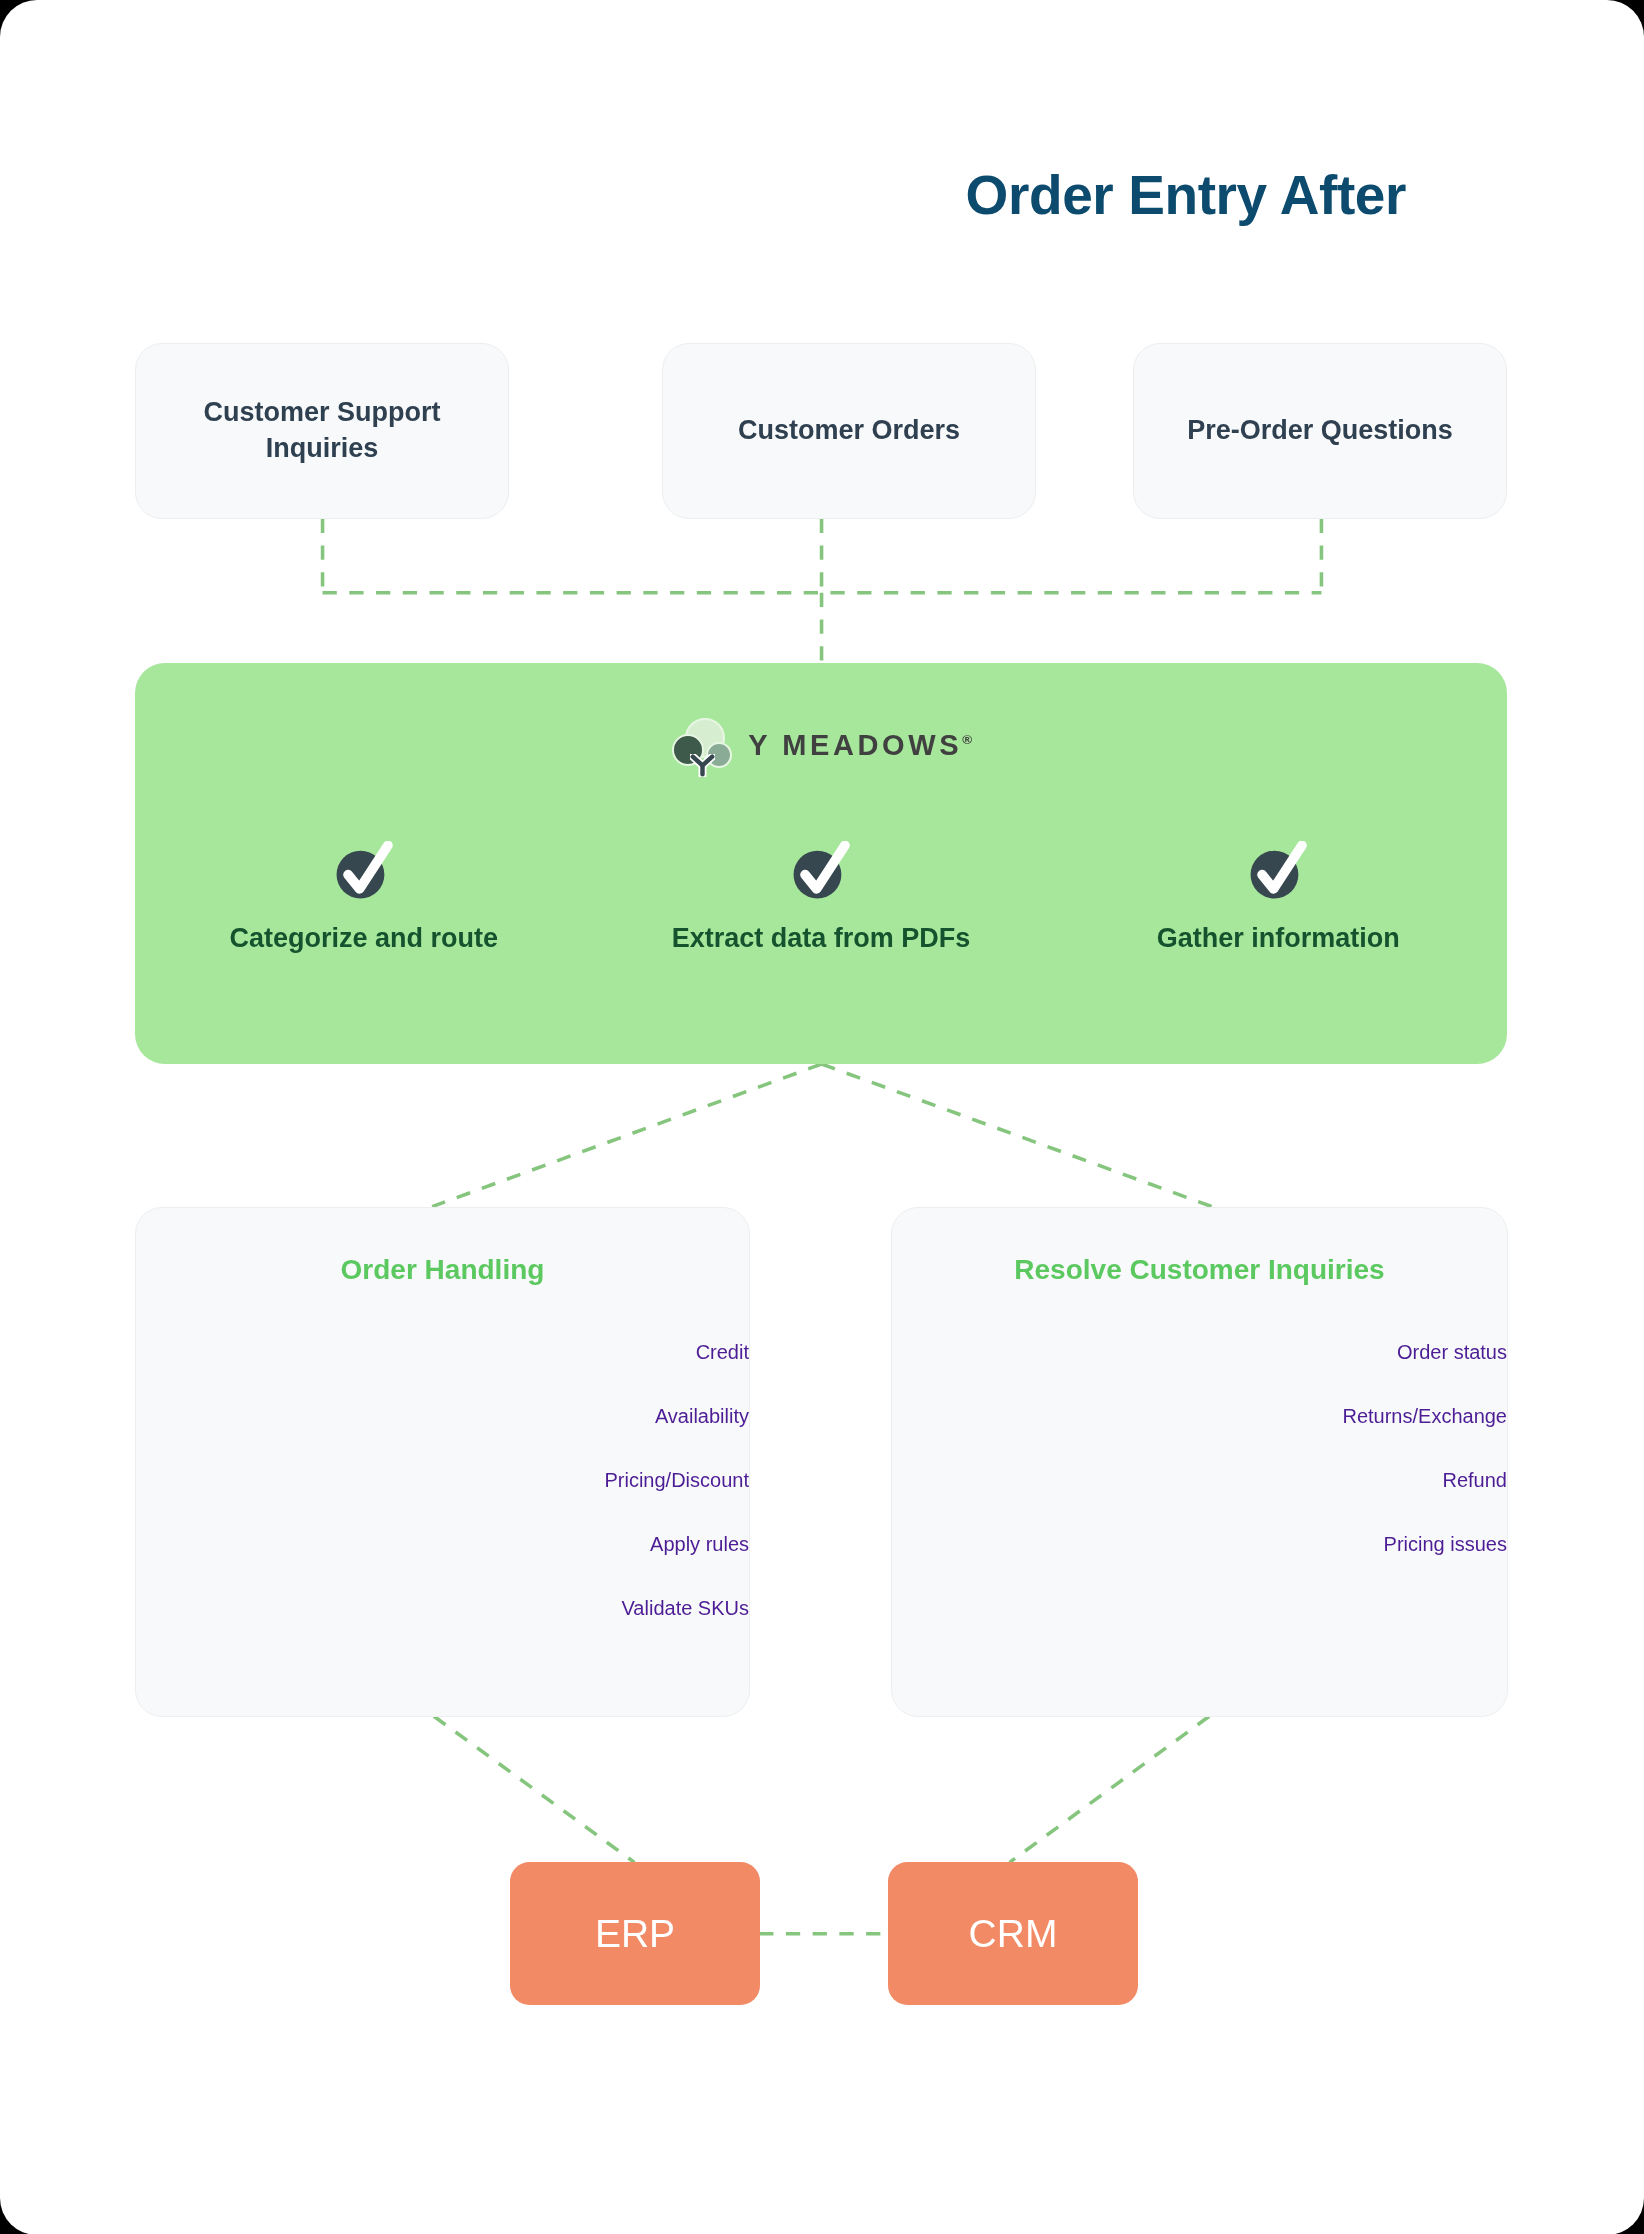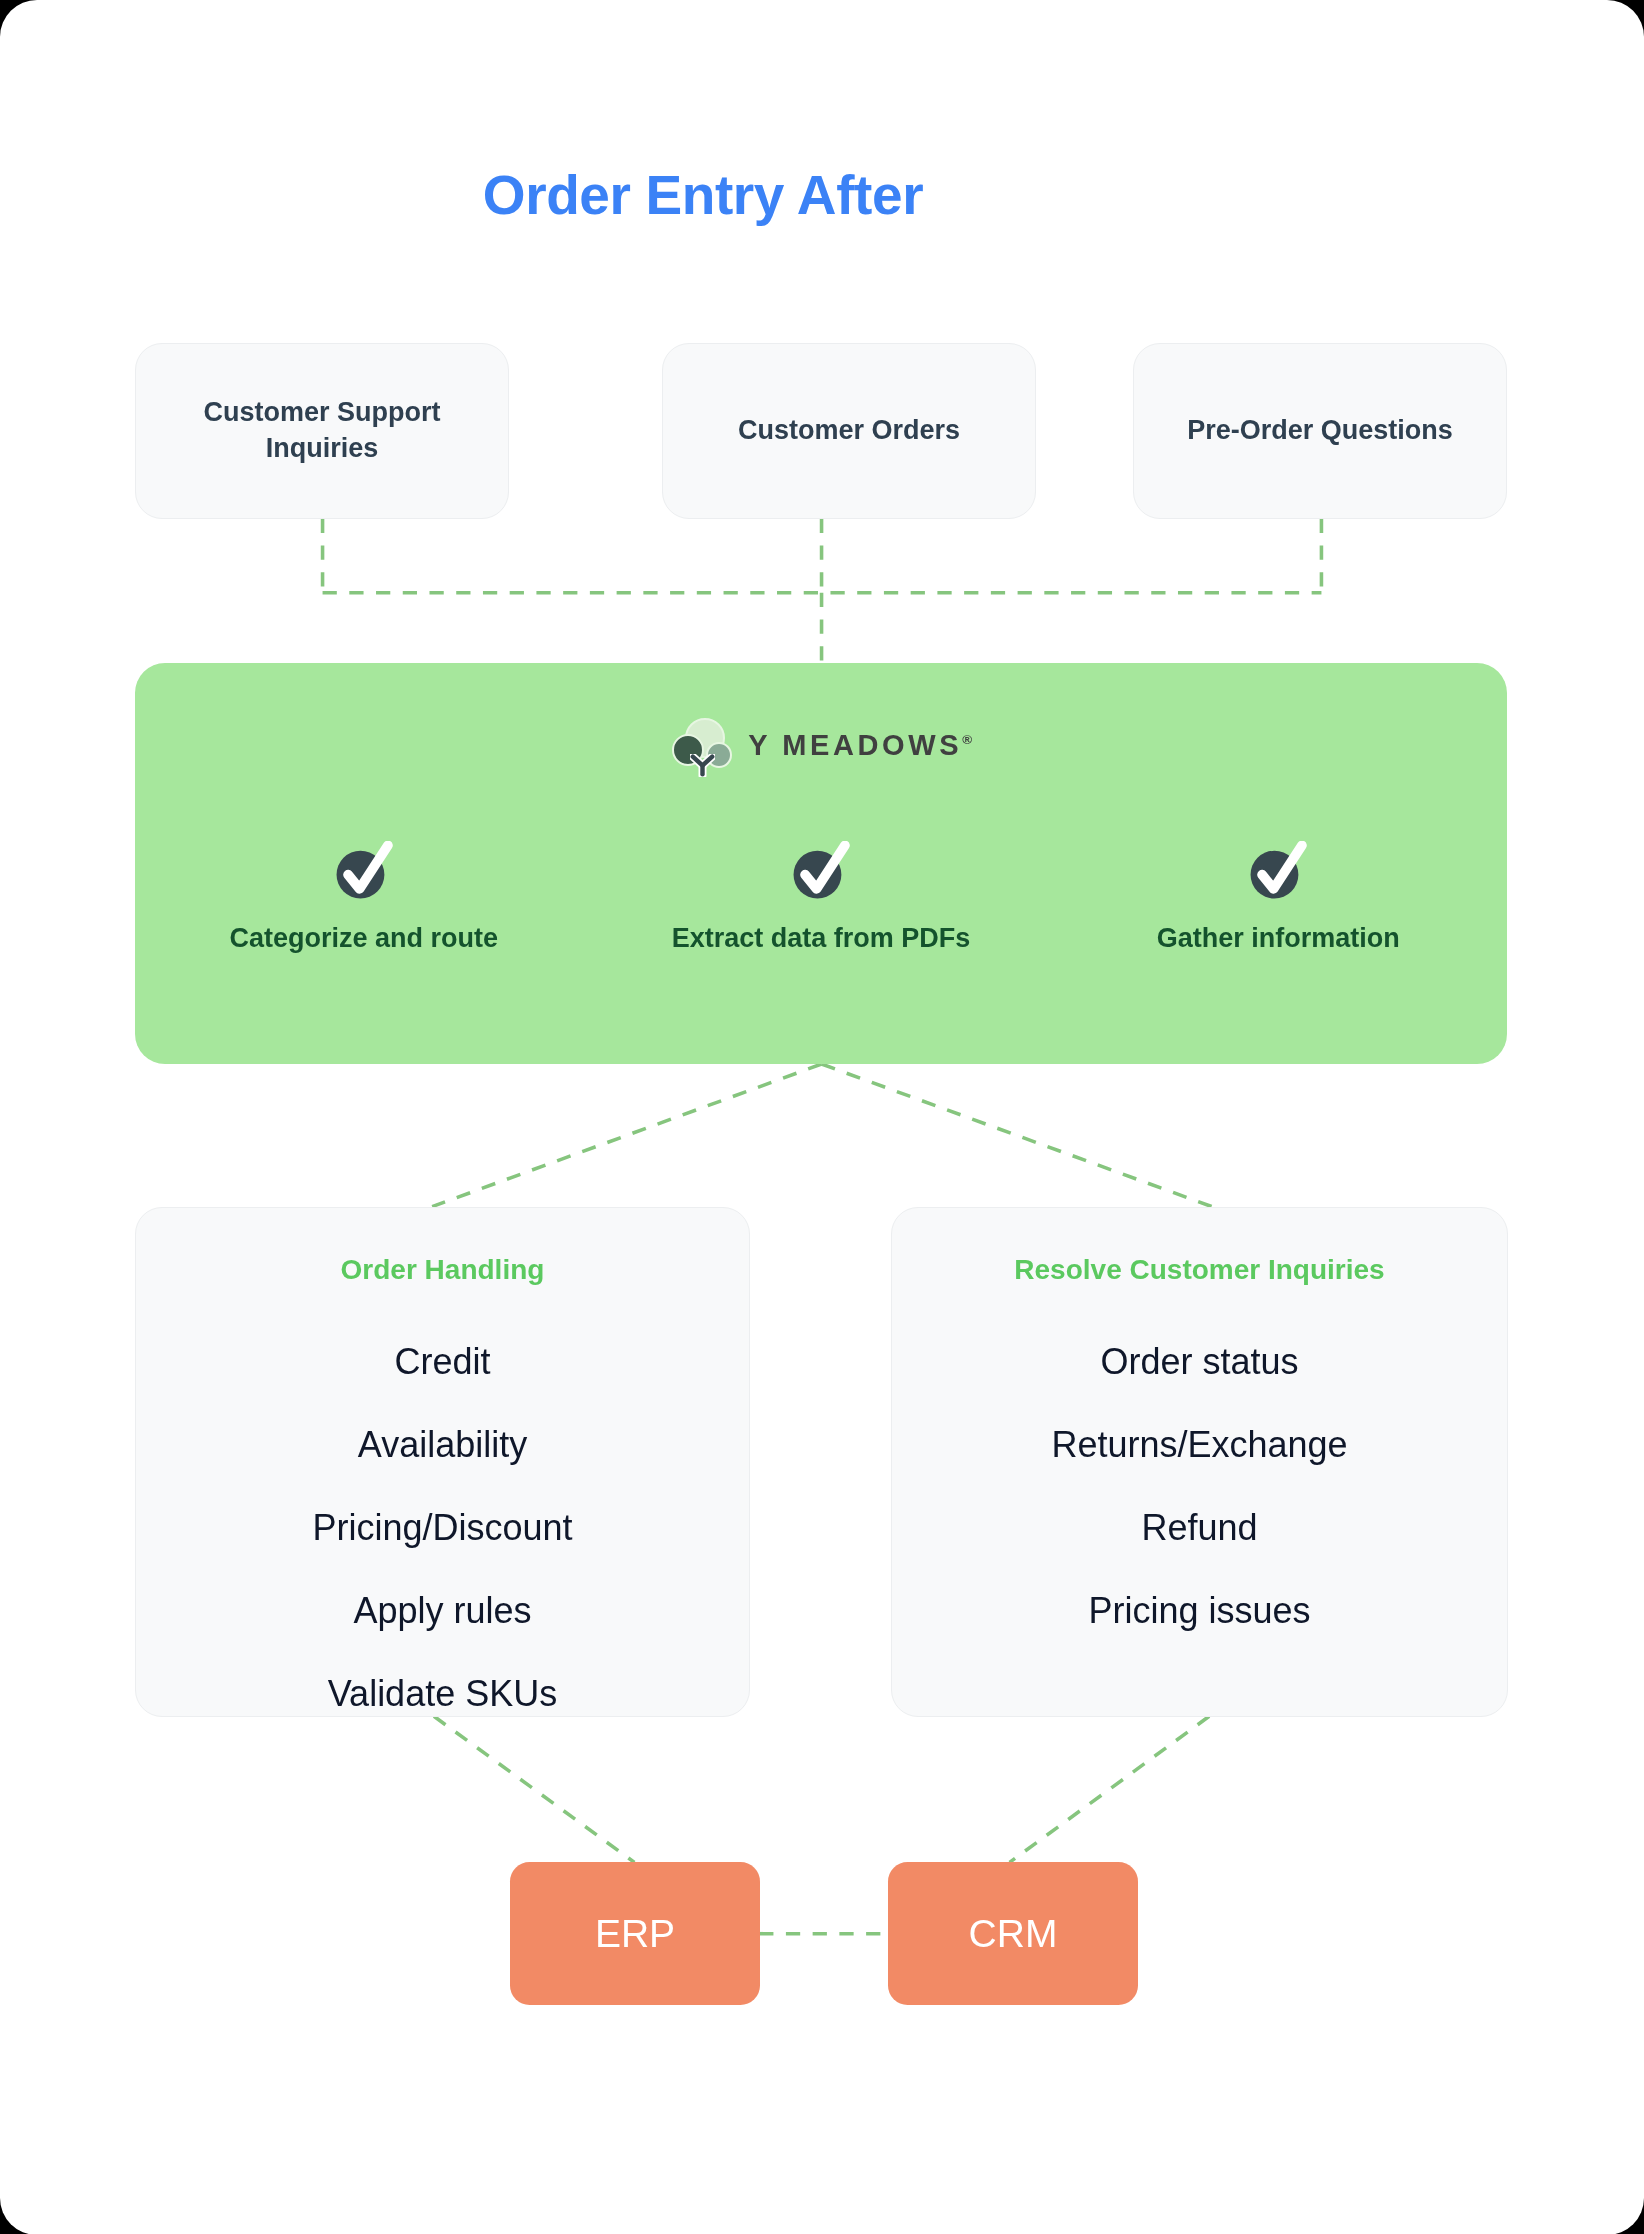--- a/index.html
+++ b/index.html
@@ -30,25 +30,25 @@
     border-radius: 37px;
     overflow: hidden;
   }
 
   
   #title {
     position: absolute;
     left: 0;
     top: 163px;
     width: 1406px;
-    text-align: center;
+    text-align: right;
     font-size: 55px;
     font-weight: 700;
     letter-spacing: -0.4px;
-    color: #3b82f6;
+    color: #0c4a6e;
     font-family: "Liberation Sans", sans-serif;
   }
 
   
   .src-box {
     position: absolute;
     background: #f8f9fa;
     border: 0.9px solid #eceef0;
     border-radius: 27px;
     display: flex;
@@ -170,23 +170,23 @@
     padding-top: 46px;
   }
   .card-title {
     text-align: center;
     font-size: 28px;
     font-weight: 700;
     color: #5bc95f;
     margin-bottom: 55px;
   }
   .card-item {
-    text-align: center;
-    font-size: 36px;
-    color: #0f172a;
+    text-align: right;
+    font-size: 20px;
+    color: #4c1d95;
     margin-bottom: 41px;
     font-weight: 400;
   }
 
   
   .pill {
     position: absolute;
     background: #f28a65;
     border-radius: 19.6px;
     display: flex;

